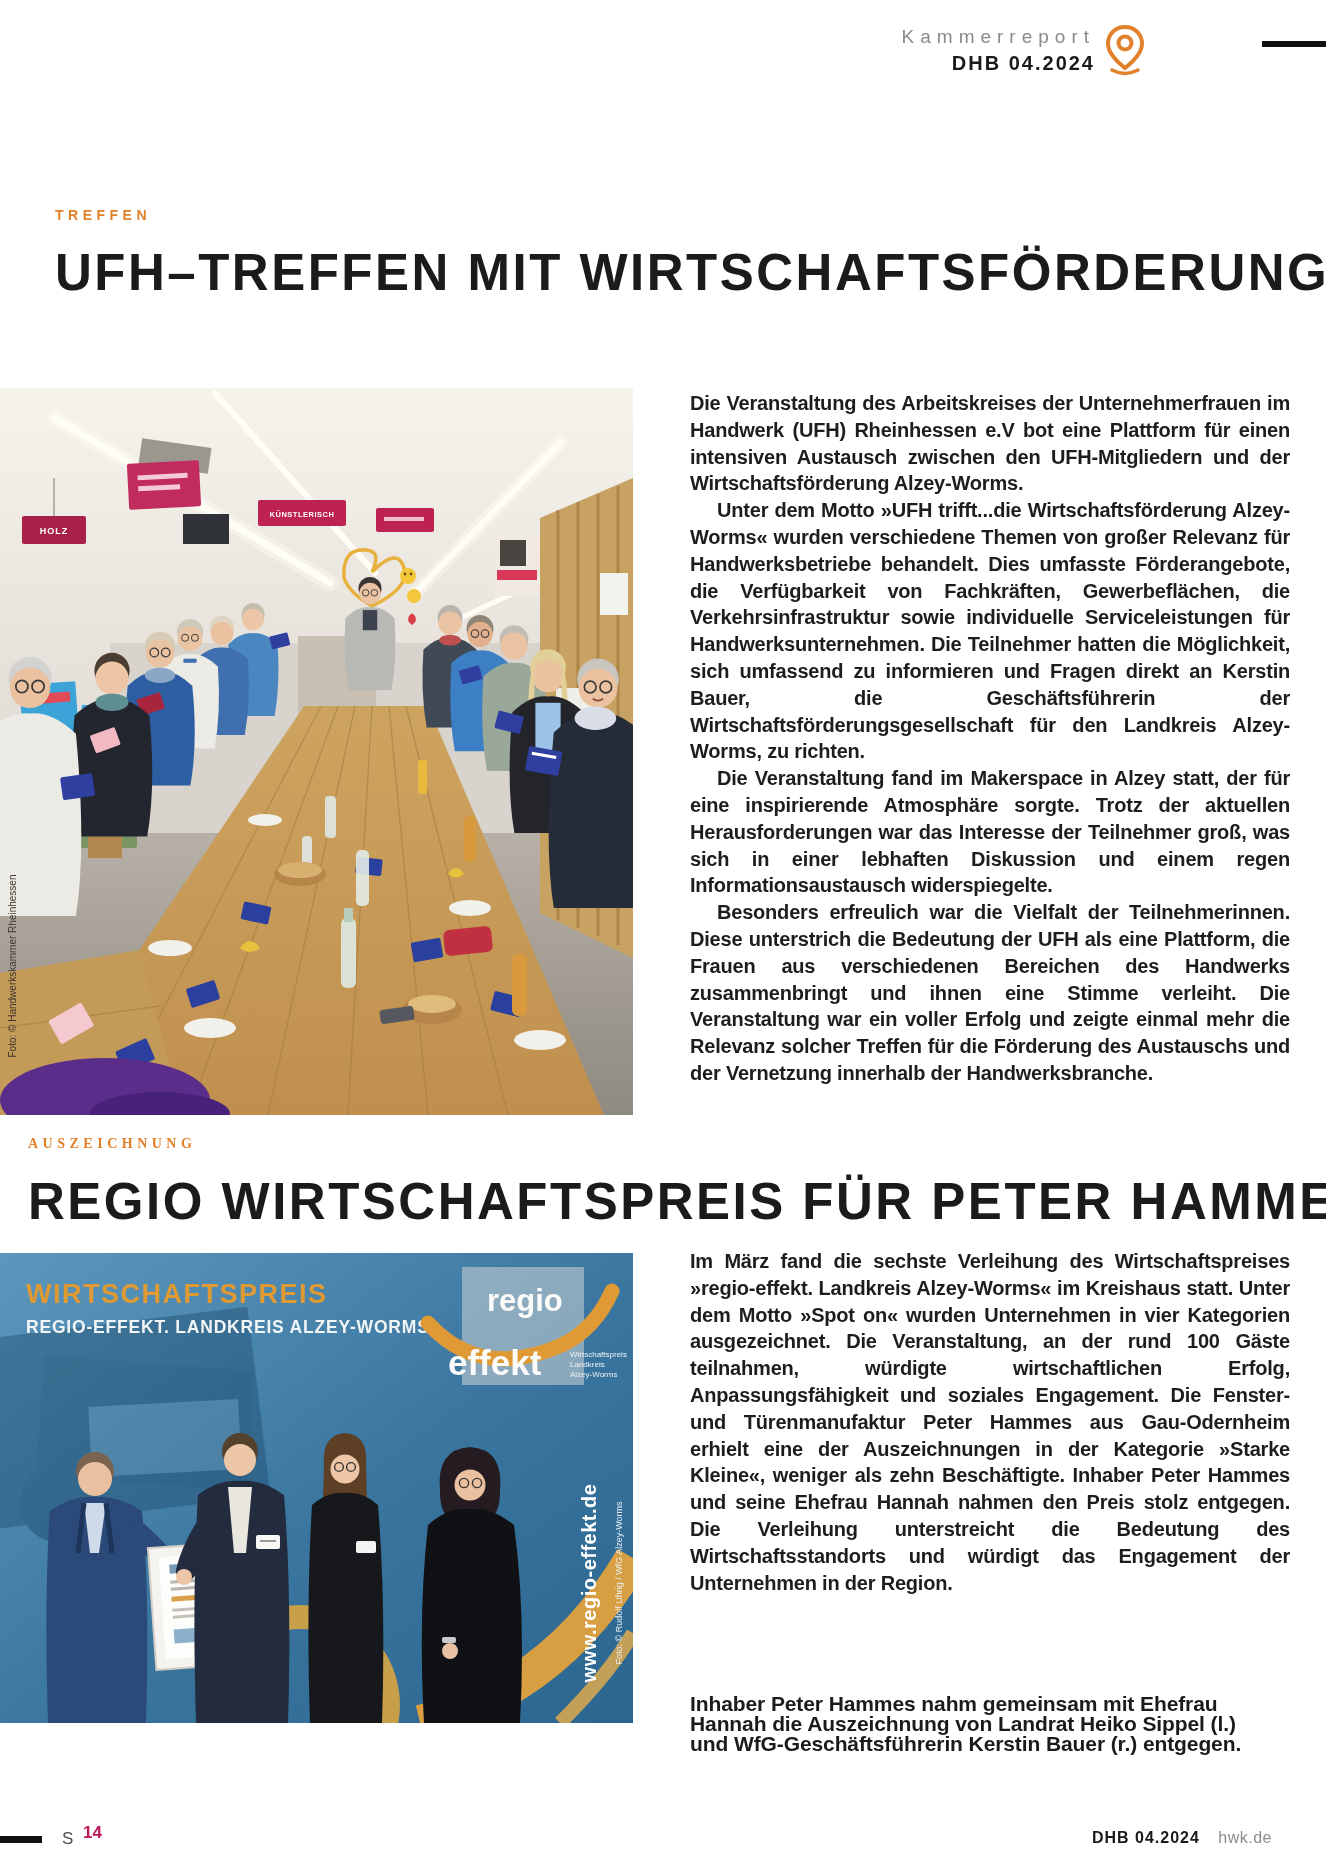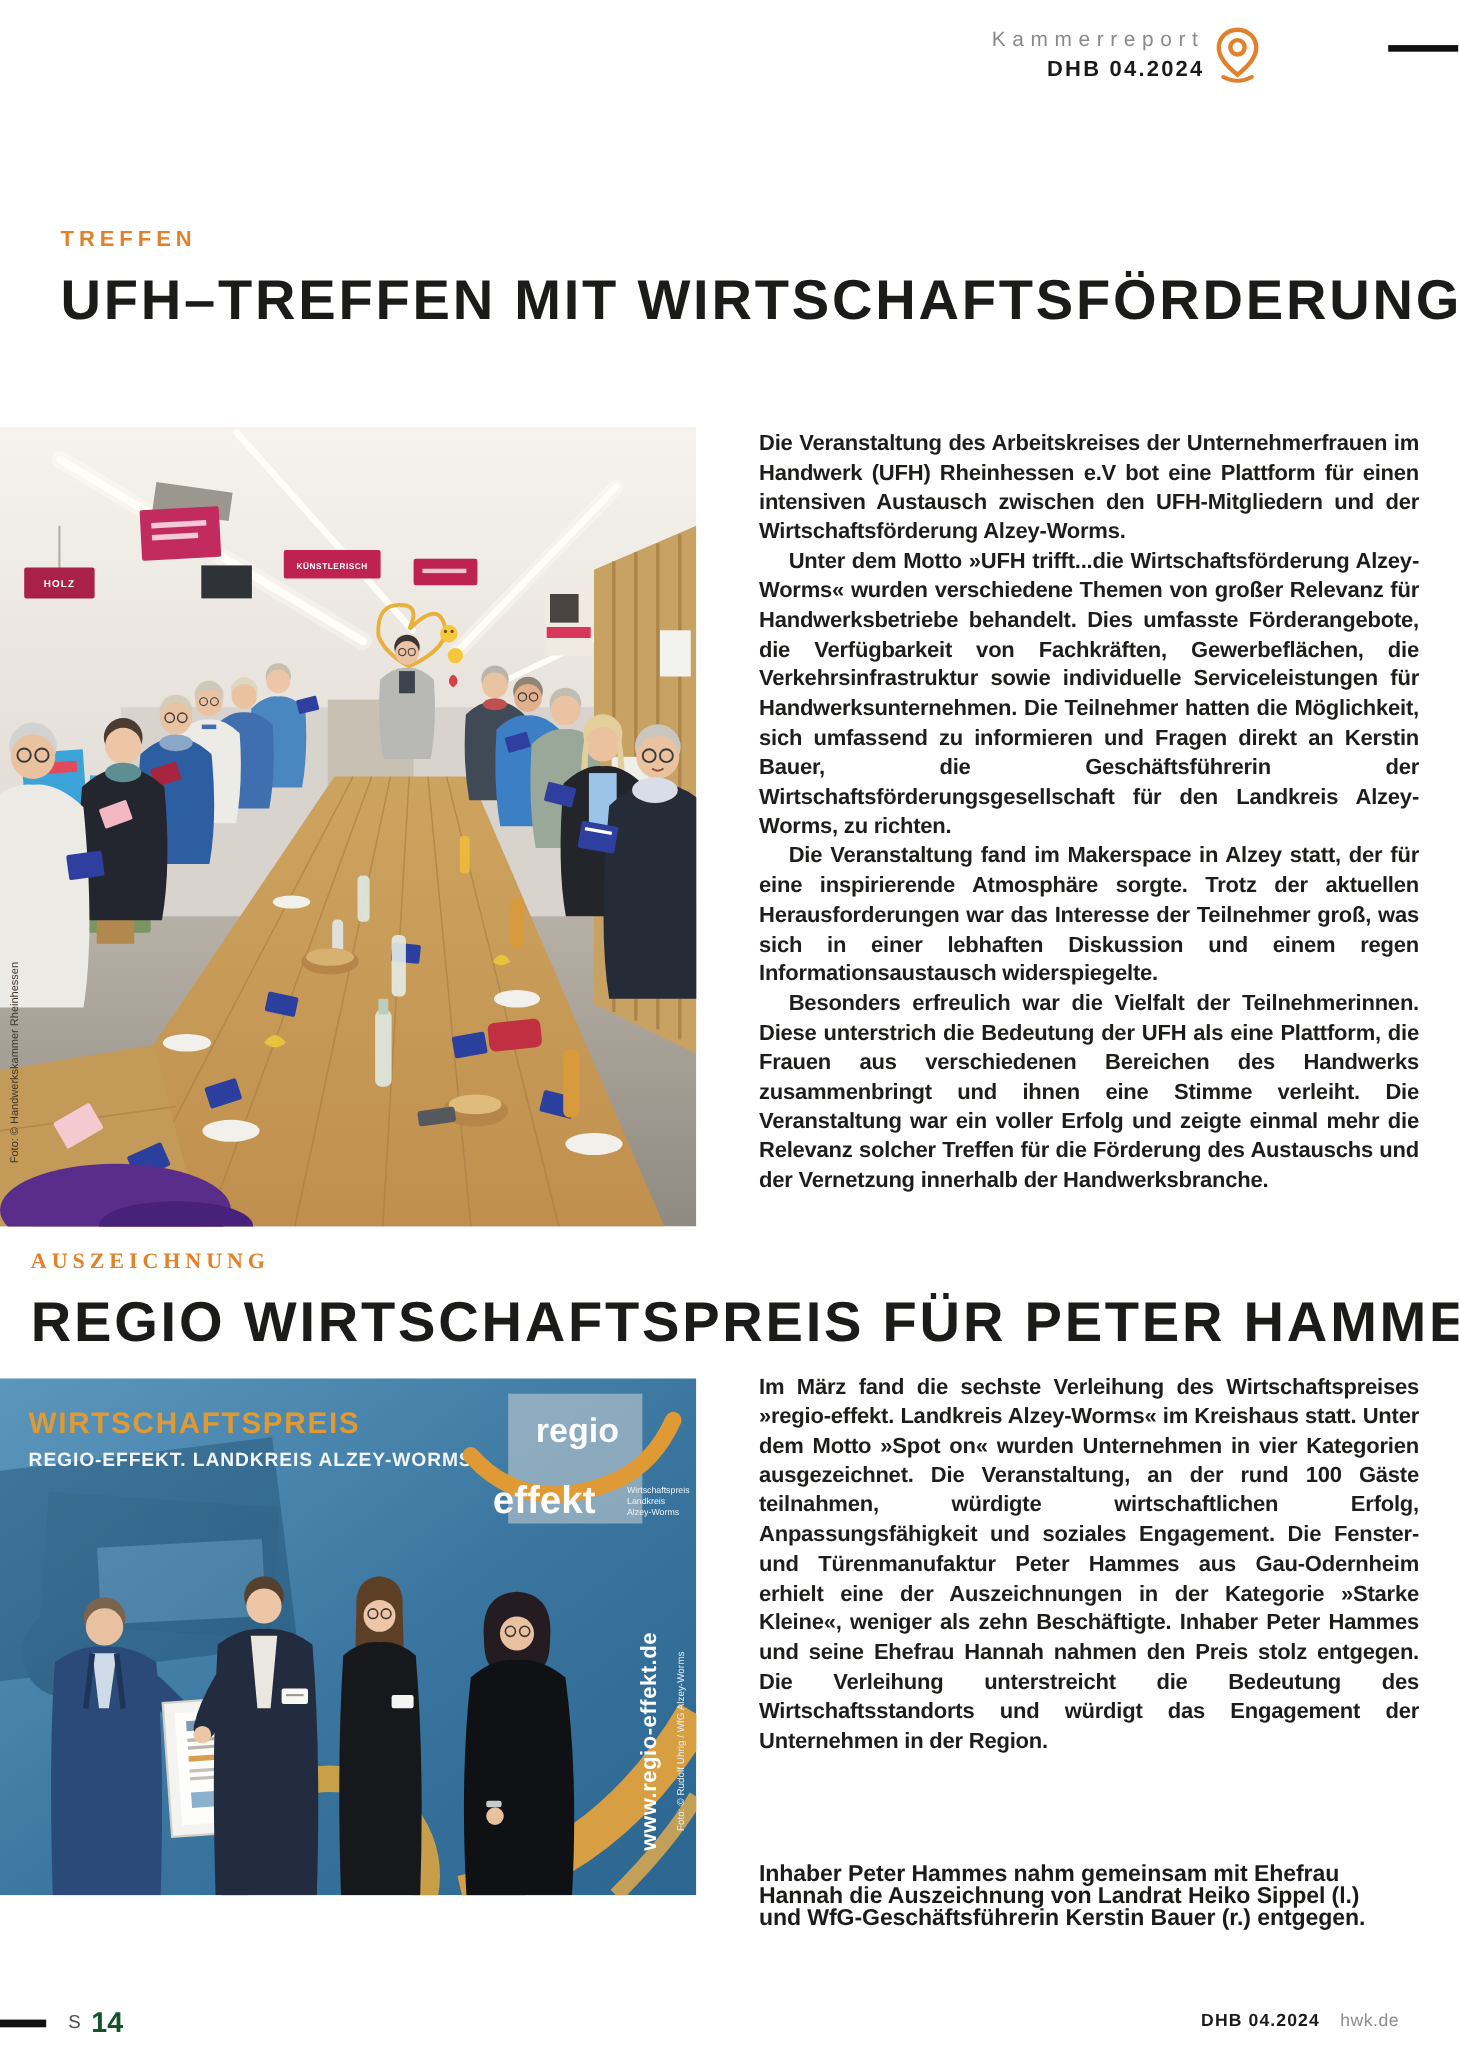--- a/index.html
+++ b/index.html
@@ -7,21 +7,21 @@
         font-family:"Liberation Sans","DejaVu Sans",sans-serif;color:#1d1d1b;}
 
   
   .hdr{position:absolute;top:26px;right:231px;text-align:right;}
   .hdr-brand{font-size:19px;letter-spacing:6px;color:#8a8a8a;font-weight:400;}
   .hdr-issue{font-size:20px;font-weight:700;letter-spacing:2px;color:#1a1a18;margin-top:4px;}
   .hdr-pin{position:absolute;top:24px;right:176px;width:50px;height:52px;}
   .hdr-rule{position:absolute;top:41px;right:0;width:64px;height:6px;background:#111;}
 
   
-  .kicker{position:absolute;font-size:20px;font-weight:600;letter-spacing:4.5px;color:#e2812b;}
+  .kicker{position:absolute;font-size:14px;font-weight:600;letter-spacing:4.5px;color:#e2812b;}
   .headline{position:absolute;font-size:51px;font-weight:700;letter-spacing:2.5px;
             color:#1b1b19;white-space:nowrap;}
   .k1{left:55px;top:207px;} .h1{left:55px;top:243px;}
   .k2{left:28px;top:1136px;font-family:Liberation Serif, serif;} .h2{left:28px;top:1172px;}
 
   
   .photo1{position:absolute;left:0;top:388px;width:633px;height:727px;}
   .photo2{position:absolute;left:0;top:1253px;width:633px;height:470px;}
   .photo1 svg,.photo2 svg{display:block;width:100%;height:100%;}
 
@@ -30,21 +30,21 @@
            text-align:justify;letter-spacing:-0.2px;color:#1d1d1b;font-weight:bold;}
   .bodycol p{margin:0;}
   .bodycol p + p{text-indent:1.35em;}
   .col1{top:390px;} .col2{top:1248px;}
   .caption{position:absolute;left:690px;top:1694px;width:585px;font-size:21px;
            line-height:20px;font-weight:700;color:#1b1b19;text-align:left;letter-spacing:-0.1px;}
 
   
   .ftr-dash{position:absolute;left:0;top:1836px;width:42px;height:7px;background:#111;}
   .ftr-pageprefix{position:absolute;left:62px;top:1829px;font-size:17px;color:#4d4d4d;letter-spacing:1px;}
-  .ftr-pagenum{position:absolute;left:83px;top:1823px;font-size:26px;font-weight:700;color:#14532d;}
+  .ftr-pagenum{position:absolute;left:83px;top:1823px;font-size:17px;font-weight:700;color:#be185d;}
   .ftr-right{position:absolute;right:54px;top:1829px;font-size:16px;}
   .ftr-issue{font-weight:700;color:#1a1a18;letter-spacing:1px;}
   .ftr-site{color:#8c8c8c;margin-left:14px;letter-spacing:0.5px;}
 </style>
 </head>
 <body>
 
 <div id="page">
 
   <div class="hdr">

